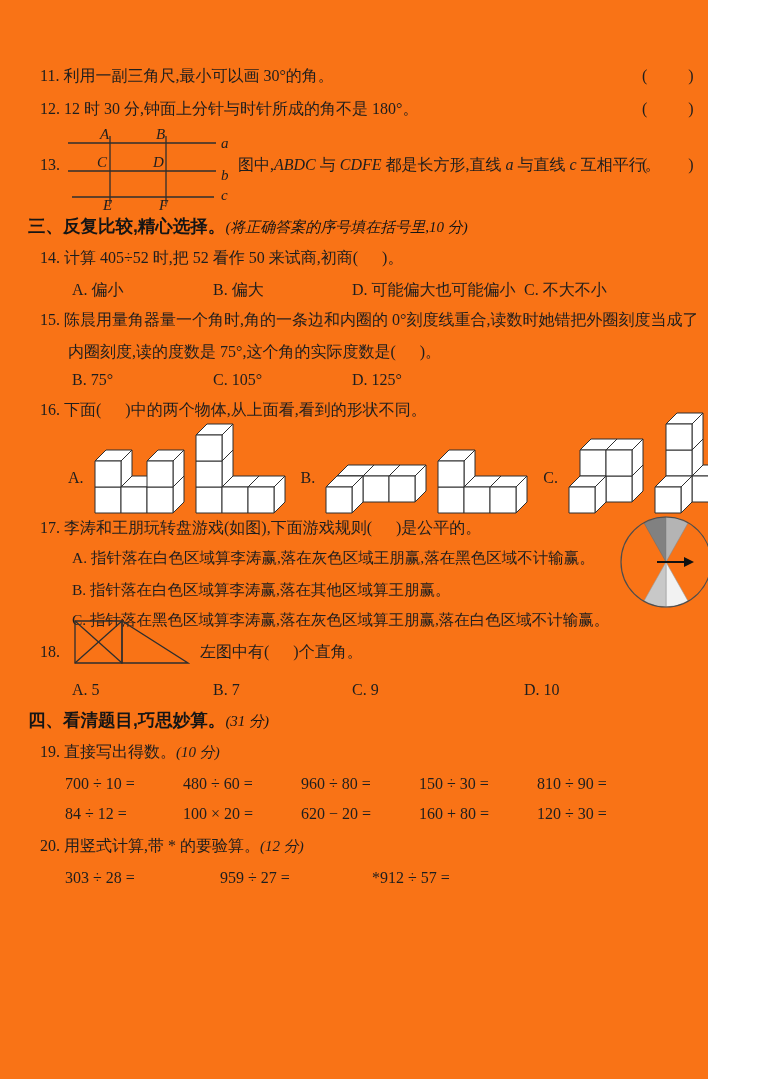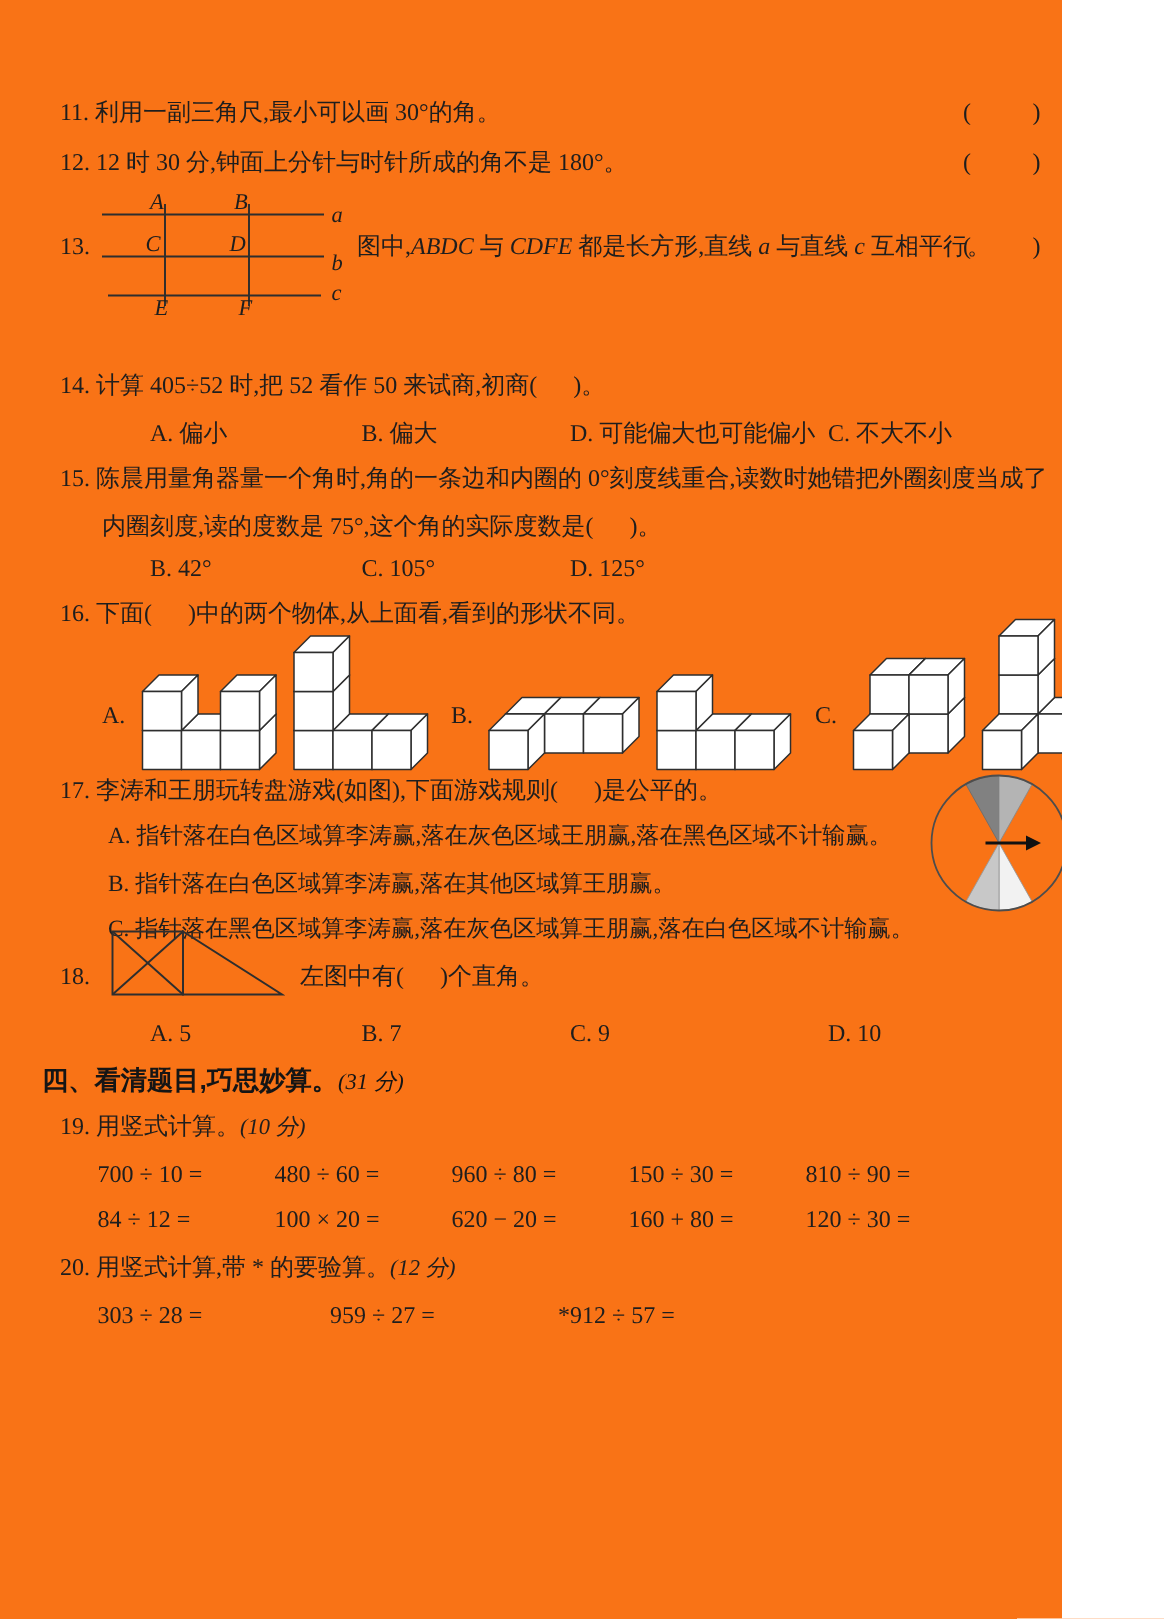--- a/index.html
+++ b/index.html
@@ -6,21 +6,21 @@
   .page{
     position:relative;width:708px;height:1079px;background:#f97316;
     font-family:"Liberation Serif","DejaVu Serif",serif;
     color:#1e1e1e;font-size:16px;line-height:24px;overflow:hidden;
   }
   .abs{position:absolute;white-space:nowrap;}
   .qnum{margin-right:4px;}
   .bracket{position:absolute;left:642px;white-space:pre;letter-spacing:1px;}
   .sec{font-family:"Liberation Sans","DejaVu Sans",sans-serif;font-weight:700;font-size:17.5px;color:#151515;}
   .sec .note{font-family:"Liberation Serif","DejaVu Serif",serif;font-weight:400;font-style:italic;font-size:15px;}
-  .opts4{position:absolute;display:grid;grid-template-columns:141px 139px 172px 1fr;width:662px;margin-left:28px;}
+  .opts4{position:absolute;display:grid;grid-template-columns:141px 139px 172px 1fr;width:662px;}
   .calc5{position:absolute;display:grid;grid-template-columns:repeat(5,118px);font-family:Liberation Serif, serif;}
   .calc4{position:absolute;display:grid;grid-template-columns:155px 152px 158px 1fr;width:660px;}
   .figrow{position:absolute;display:flex;align-items:flex-end;justify-content:space-between;width:662px;height:100px;}
   .figgroup{display:flex;align-items:flex-end;gap:10px;}
   .figlabel{line-height:20px;padding-bottom:26px;}
   .it{font-style:italic;}
   svg text{font-family:"Liberation Serif","DejaVu Serif",serif;font-style:italic;font-size:15px;fill:#1e1e1e;}
   .optline{line-height:32px;}
 </style>
 </head>
@@ -53,39 +53,42 @@
     <text x="93" y="84">F</text>
     <text x="155" y="22">a</text>
     <text x="155" y="54">b</text>
     <text x="155" y="74">c</text>
   </svg>
   <div class="abs" style="top:153px;left:238px">
     <span>图中,</span><span class="it">ABDC</span><span> 与 </span><span class="it">CDFE</span><span> 都是长方形,直线 </span><span class="it">a</span><span> 与直线 </span><span class="it">c</span><span> 互相平行。</span>
   </div>
   <span class="bracket" style="top:153px">(        )</span>
 
+  <div class="abs sec" style="top:214px;left:28px">
+    <span>三、反复比较,精心选择。</span><span class="note">(将正确答案的序号填在括号里,10 分)</span>
+  </div>
 
   <div class="abs" style="top:246px;left:40px">
     <span class="qnum">14.</span><span style="white-space:pre">计算 405÷52 时,把 52 看作 50 来试商,初商(      )。</span>
   </div>
   <div class="opts4" style="top:278px;left:72px">
     <span>A. 偏小</span>
     <span>B. 偏大</span>
     <span>D. 可能偏大也可能偏小</span>
     <span>C. 不大不小</span>
   </div>
 
   <div class="abs" style="top:308px;left:40px">
     <span class="qnum">15.</span><span style="white-space:pre">陈晨用量角器量一个角时,角的一条边和内圈的 0°刻度线重合,读数时她错把外圈刻度当成了</span>
   </div>
   <div class="abs" style="top:340px;left:68px">
     <span style="white-space:pre">内圈刻度,读的度数是 75°,这个角的实际度数是(      )。</span>
   </div>
   <div class="opts4" style="top:368px;left:72px">
-    <span>B. 42°</span>
+    <span>B. 75°</span>
     <span>C. 105°</span>
     <span>D. 125°</span>
   </div>
 
   <div class="abs" style="top:398px;left:40px">
     <span class="qnum">16.</span><span style="white-space:pre">下面(      )中的两个物体,从上面看,看到的形状不同。</span>
   </div>
   <div class="figrow" style="top:414px;left:68px">
     <div class="figgroup">
       <span class="figlabel">A.</span>
@@ -226,21 +229,21 @@
     <span>B. 7</span>
     <span>C. 9</span>
     <span>D. 10</span>
   </div>
 
   <div class="abs sec" style="top:708px;left:28px">
     <span>四、看清题目,巧思妙算。</span><span class="note">(31 分)</span>
   </div>
 
   <div class="abs" style="top:740px;left:40px">
-    <span class="qnum">19.</span><span>用竖式计算。</span><span class="note" style="font-style:italic;font-size:15px">(10 分)</span>
+    <span class="qnum">19.</span><span>直接写出得数。</span><span class="note" style="font-style:italic;font-size:15px">(10 分)</span>
   </div>
   <div class="calc5" style="top:772px;left:65px">
     <span>700 ÷ 10 =</span>
     <span>480 ÷ 60 =</span>
     <span>960 ÷ 80 =</span>
     <span>150 ÷ 30 =</span>
     <span>810 ÷ 90 =</span>
   </div>
   <div class="calc5" style="top:802px;left:65px">
     <span>84 ÷ 12 =</span>

